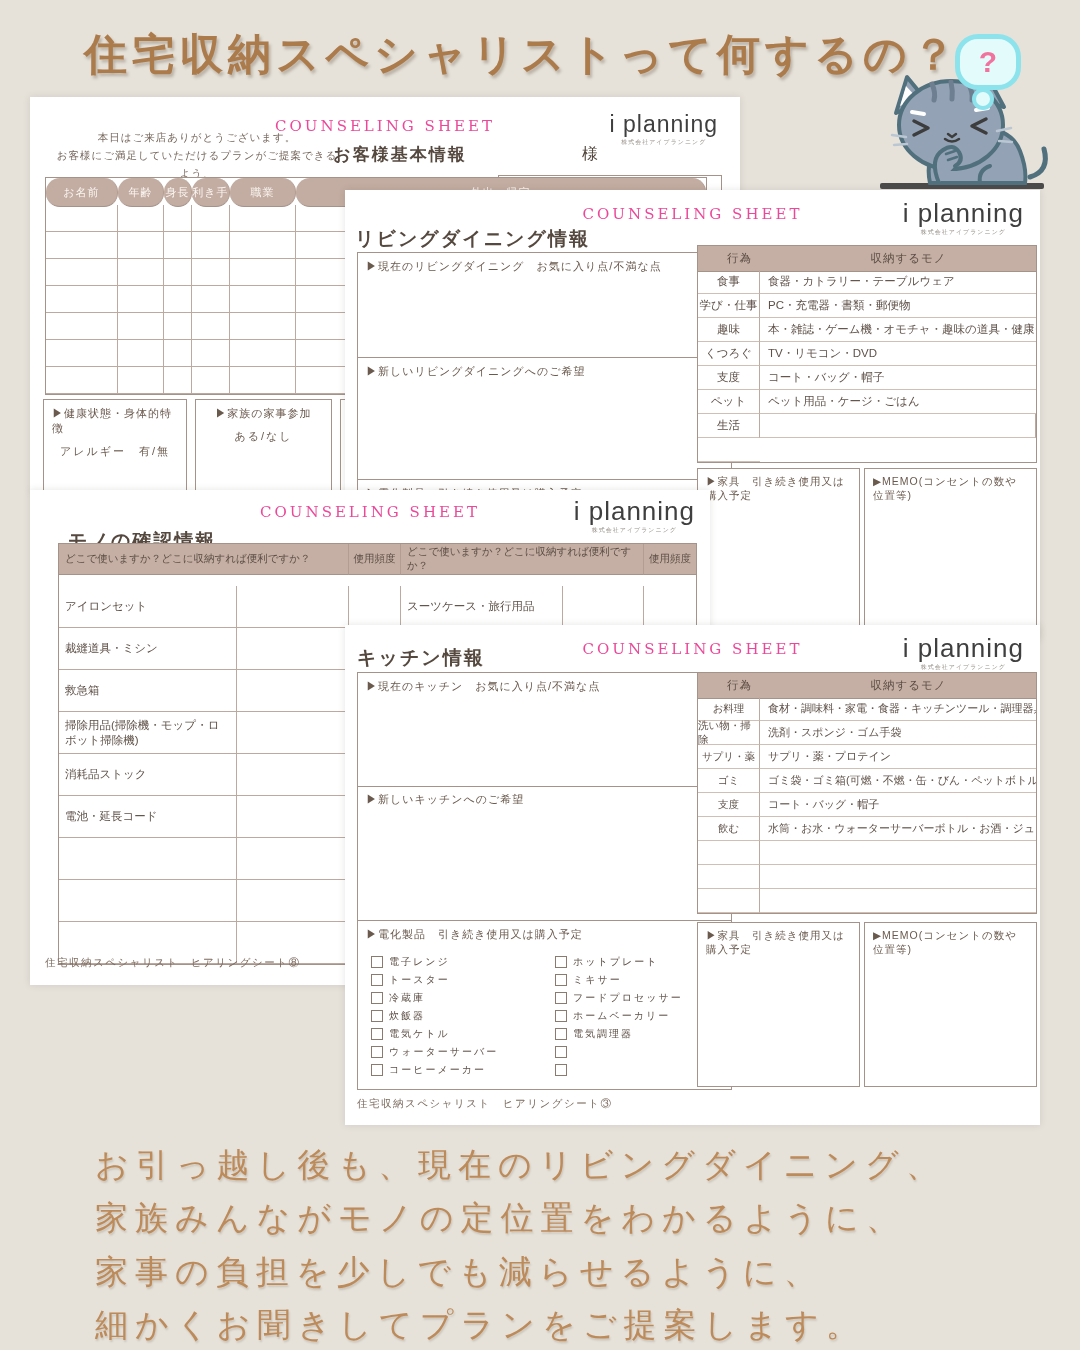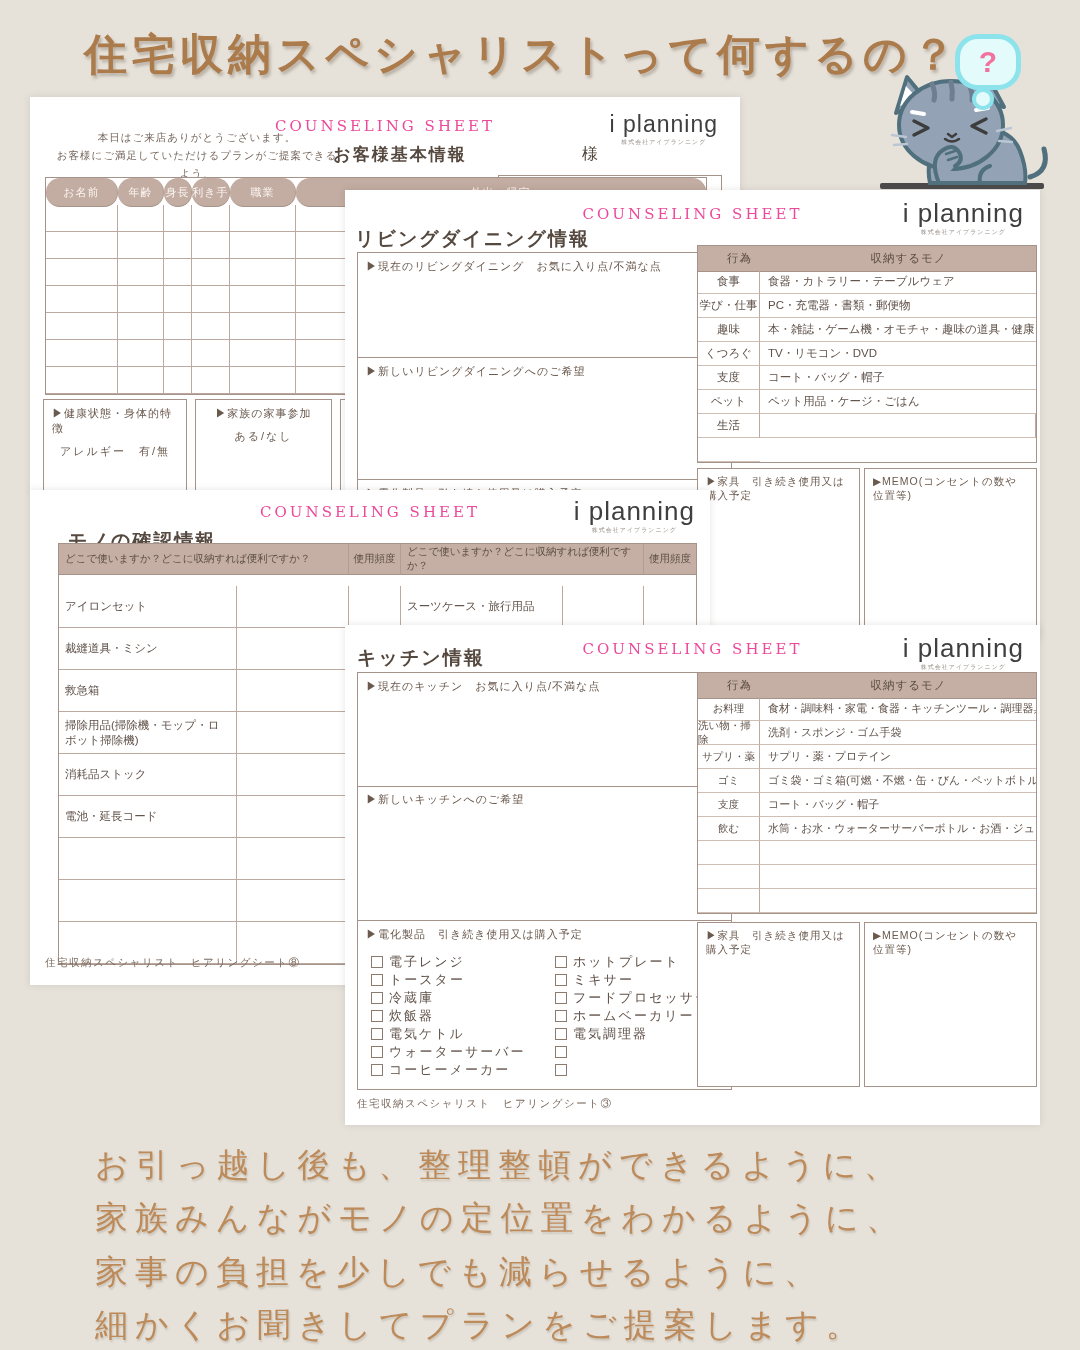--- a/index.html
+++ b/index.html
@@ -95,21 +95,21 @@
   .items-table .th.freq{justify-content:center;padding-left:0;}
   .items-table .td{
     font-size:11.5px;color:#5f5148;display:flex;align-items:center;
     padding:2px 6px;line-height:1.3;
     border-right:1px solid #bcaaa0;border-bottom:1px solid #bcaaa0;
   }
   
   .chk-col{position:absolute;display:flex;flex-direction:column;gap:5px;}
   .chk-row{display:flex;align-items:center;height:13px;}
   .chk-box{width:10px;height:10px;border:1px solid #8b7a6e;margin-right:6px;flex:none;}
-  .chk-label{font-size:13px;color:#5f5148;letter-spacing:2px;white-space:nowrap;}
+  .chk-label{font-size:10px;color:#5f5148;letter-spacing:2px;white-space:nowrap;}
   
   .greeting{position:absolute;font-size:10.5px;line-height:1.7;color:#75655a;text-align:center;letter-spacing:1px;}
   .name-suffix{position:absolute;font-family:"DejaVu Serif",serif;font-size:16px;color:#4f4239;letter-spacing:2px;}
   
   .closing{
     position:absolute;left:95px;top:1138px;z-index:6;
     font-family:"DejaVu Serif",serif;font-size:33px;color:#bd8a5a;
     letter-spacing:7px;line-height:1.62;white-space:nowrap;
     text-shadow:1px 2px 2px rgba(80,60,40,.18);
   }
@@ -477,17 +477,17 @@
     <div class="obox-label" style="font-size:10.5px;">▶家具　引き続き使用又は購入予定</div>
   </div>
   <div class="obox" style="left:519px;top:297px;width:171px;height:163px;">
     <div class="obox-label" style="font-size:10.5px;">▶MEMO(コンセントの数や位置等)</div>
   </div>
   <div class="sheet-footer" style="left:12px;top:472px;">住宅収納スペシャリスト　ヒアリングシート③</div>
 </div>
 
 <div class="closing">
 
-<div>お引っ越し後も、整理整頓ができるように、</div>
+<div>お引っ越し後も、現在のリビングダイニング、</div>
     <div>家族みんながモノの定位置をわかるように、</div>
     <div>家事の負担を少しでも減らせるように、</div>
     <div>細かくお聞きしてプランをご提案します。</div>
   </div>
 
 </body></html>

